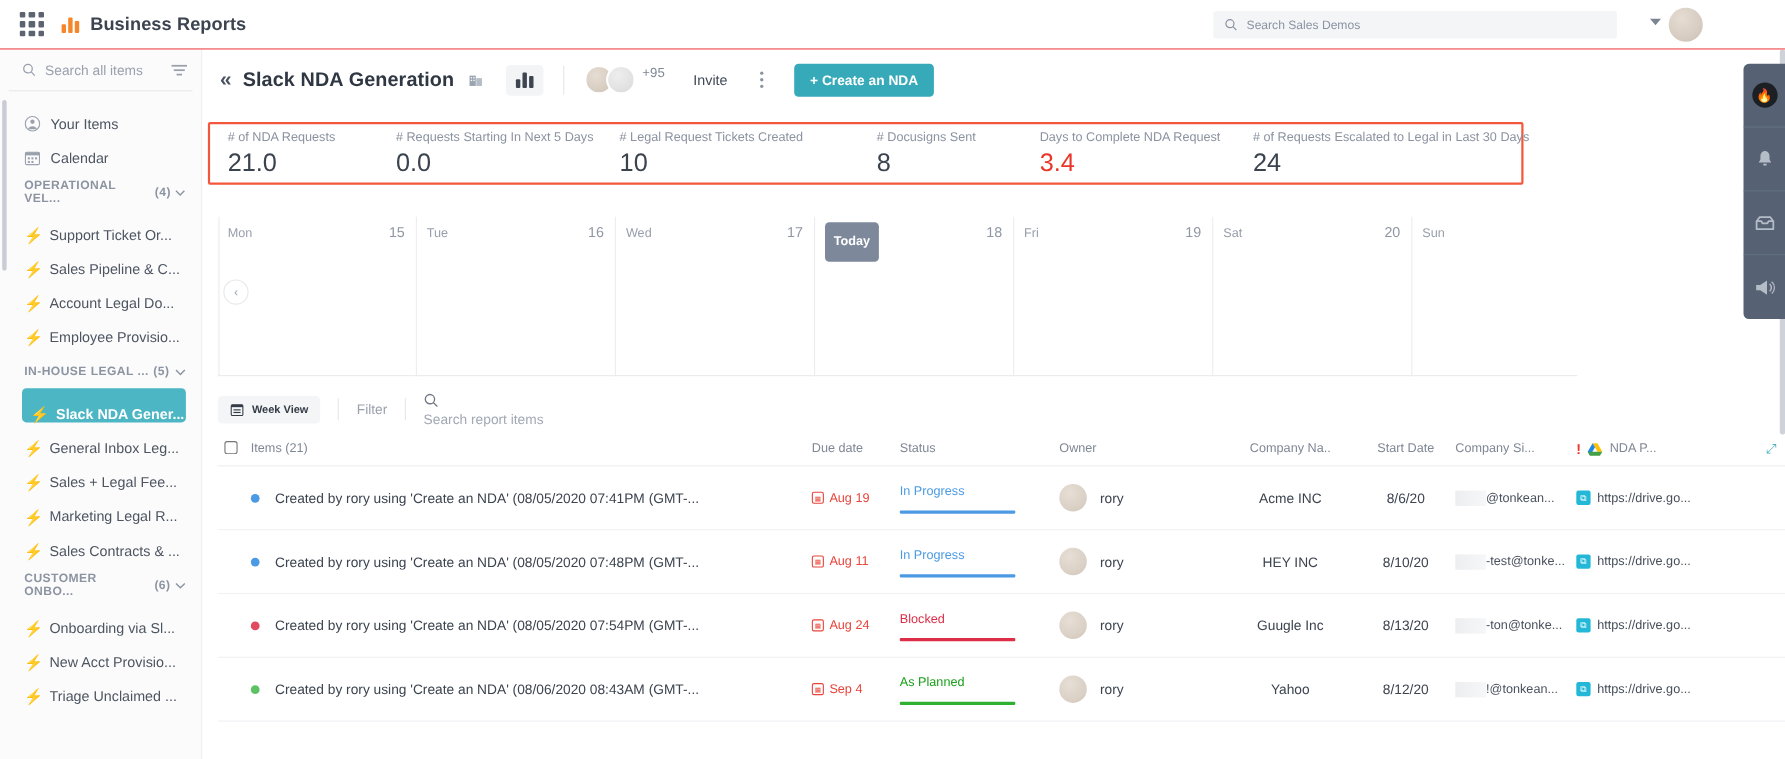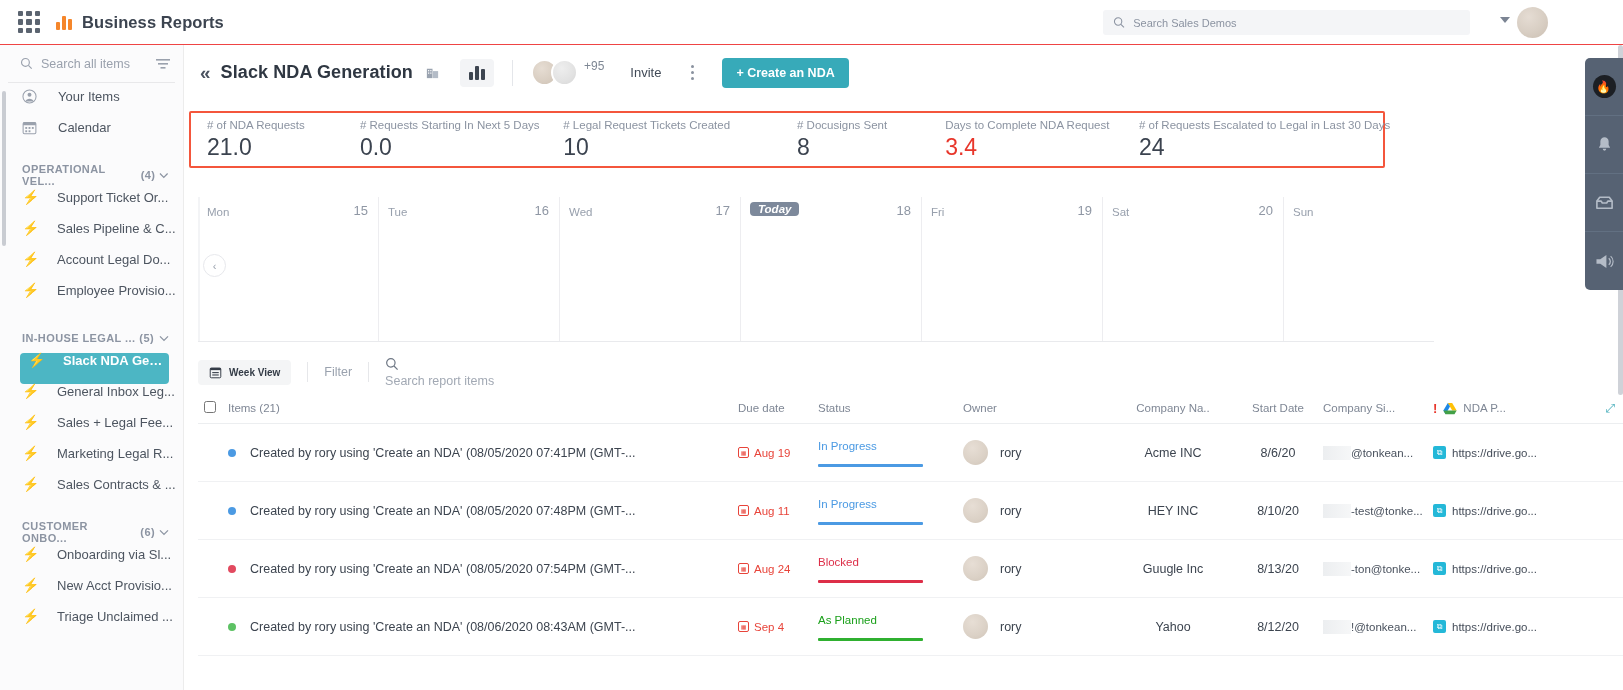--- a/index.html
+++ b/index.html
@@ -64,21 +64,21 @@
   }
   .side-search input {
     border:none; background:transparent; outline:none; font-size:12.5px;
     width: 112px; color:#6b7280; font-family:"Liberation Sans", sans-serif;
   }
   .side-search input::placeholder { color:#9aa1ad; }
   .filter-icon { position:absolute; right: 4px; top: 12px; cursor:pointer; }
   .side-scroll { position:absolute; left:2px; top:46px; width:4px; height:155px; background:#c9ccd2; border-radius:3px; }
   .side-list { padding-top: 6px; }
   .side-item {
-    display:flex; align-items:flex-start; gap:21px; height: 31px;
+    display:flex; align-items:flex-end; gap:9px; height: 31px;
     padding-left: 22px; cursor:pointer; font-size: 13px; color:#4d5560;
   }
   .side-item.active {
     background:#4cb6c4; color:#fff; font-weight:700;
     margin: 0 14px 0 20px; border-radius: 4px; padding-left: 8px;
   }
   .side-item .lbl { white-space:nowrap; overflow:hidden; text-overflow:ellipsis; }
   .side-group {
     display:flex; align-items:center; height: 30px; padding-left:22px;
     font-size: 11px; font-weight:700; color:#8c94a2; letter-spacing:.4px;
@@ -132,21 +132,21 @@
 
   
   .calendar { position:absolute; left: 14px; top: 152px; width: 1236px; height: 145px; }
   .cal-grid { display:flex; height: 100%; position:relative; }
   .cal-col { flex:1 1 0; border-right: 1px solid #ededf0; position:relative; }
   .cal-col:last-child { border-right:none; }
   .cal-day { font-size: 11.5px; color:#98a0ad; position:absolute; top: 9px; left: 9px; }
   .cal-num { font-size: 13px; color:#8f97a4; position:absolute; top: 6px; right: 10px; }
   .today-pill {
     position:absolute; top: 5px; right: 10px; background:#7d899b; color:#fff;
-    font-size:11.5px; font-weight:700; padding: 1px 8px; border-radius:4px;font-style:italic;
+    font-size:11.5px; font-weight:700; padding: 12px 8px; border-radius:4px;
   }
   .cal-leftedge { position:absolute; left:0; top:0; width: 2px; height:100%; background:#f3f4f6; }
   .cal-prev {
     position:absolute; left: 5px; top: 57px; width: 23px; height: 23px; border-radius:50%;
     border: 1px solid #e7e8ec; background:#fff; color:#9aa2ae; font-size:11px;
     display:flex; align-items:center; justify-content:center; cursor:pointer; z-index:5;
   }
   .cal-bottom { position:absolute; left:0; bottom:0; width:100%; height:1px; background:#e9eaed; }
 
   

